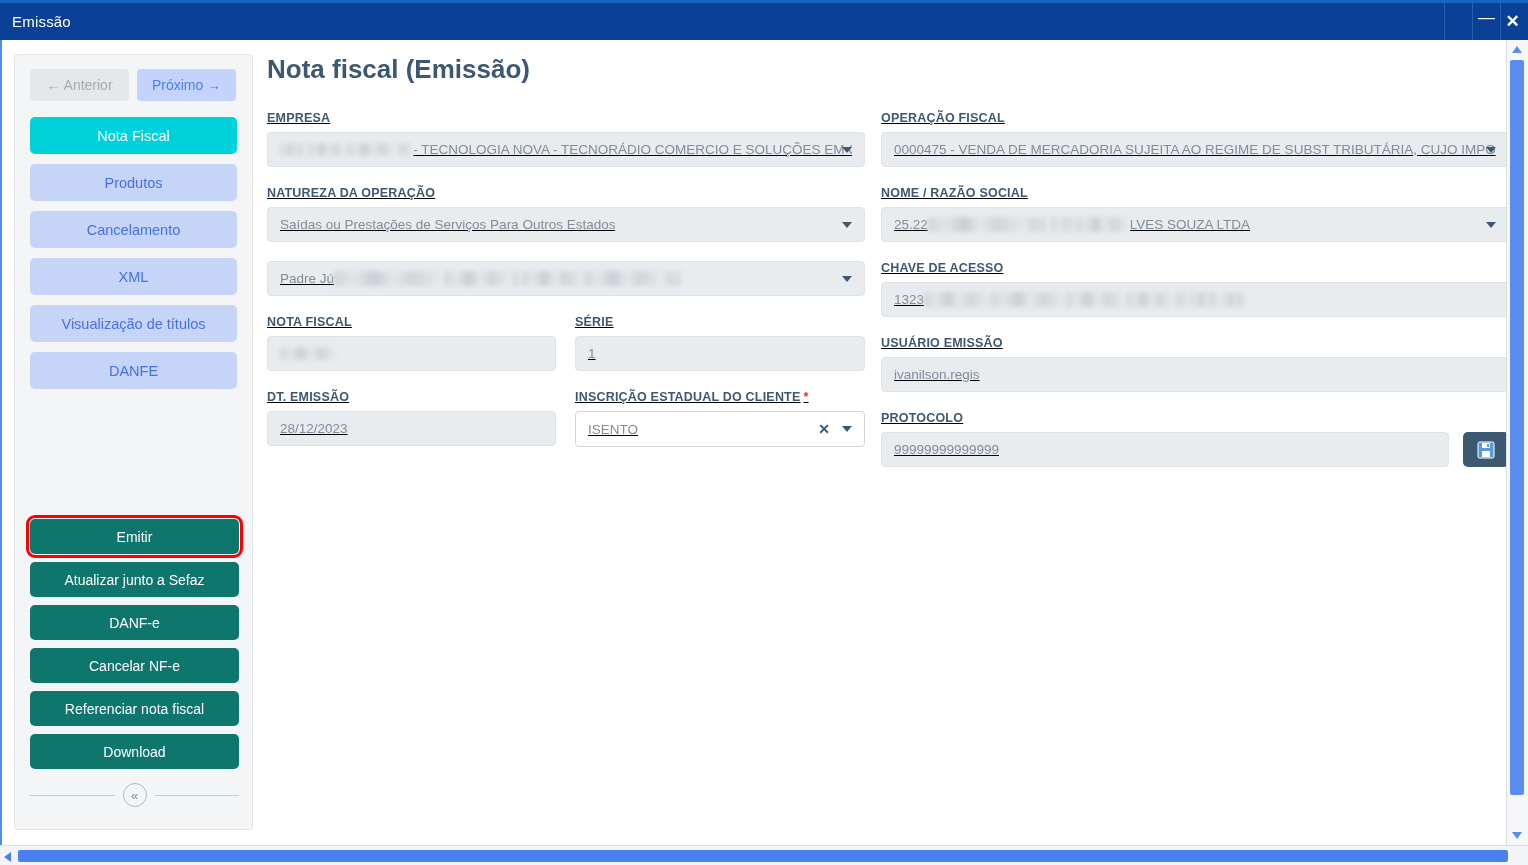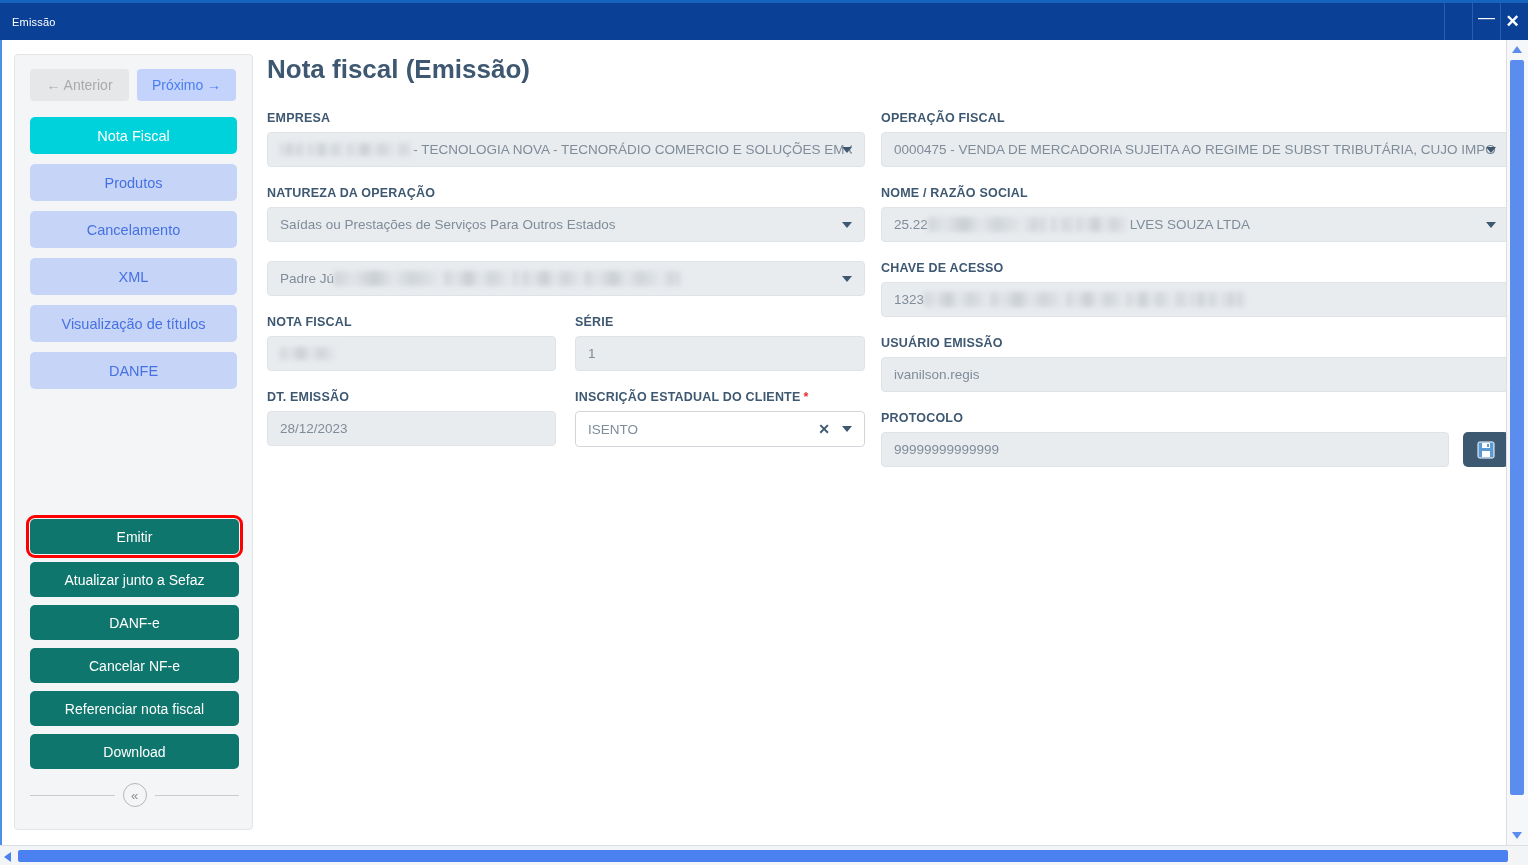--- a/index.html
+++ b/index.html
@@ -18,21 +18,21 @@
   
   .titlebar {
     position: absolute; top: 0; left: 0;
     width: 1528px; height: 40px;
     background: #0a4095;
     display: flex; align-items: center;
     border-top: 3px solid #1565c0;
   }
   .titlebar-title {
     color: #ffffff;
-    font-size: 11px;
+    font-size: 15px;
     padding-left: 12px;
     letter-spacing: .2px;
   }
   .titlebar-controls {
     margin-left: auto;
     display: flex; align-items: stretch; height: 100%;
   }
   .tb-btn {
     width: 28px;
     display: flex; align-items: center; justify-content: center;
@@ -133,20 +133,21 @@
   .page-title {
     font-size: 26px;
     color: #3e5871;
     font-weight: bold;
     margin-bottom: 26px;
   }
   .grid {
     display: grid;
     grid-template-columns: 598px 1fr;
     column-gap: 16px;
+    text-decoration: underline;
   }
   .col { display: flex; flex-direction: column; }
   .field { margin-bottom: 19px; }
   .flabel {
     font-size: 12.5px;
     font-weight: bold;
     color: #3e5871;
     letter-spacing: .2px;
     margin-bottom: 7px;
     text-transform: uppercase;

